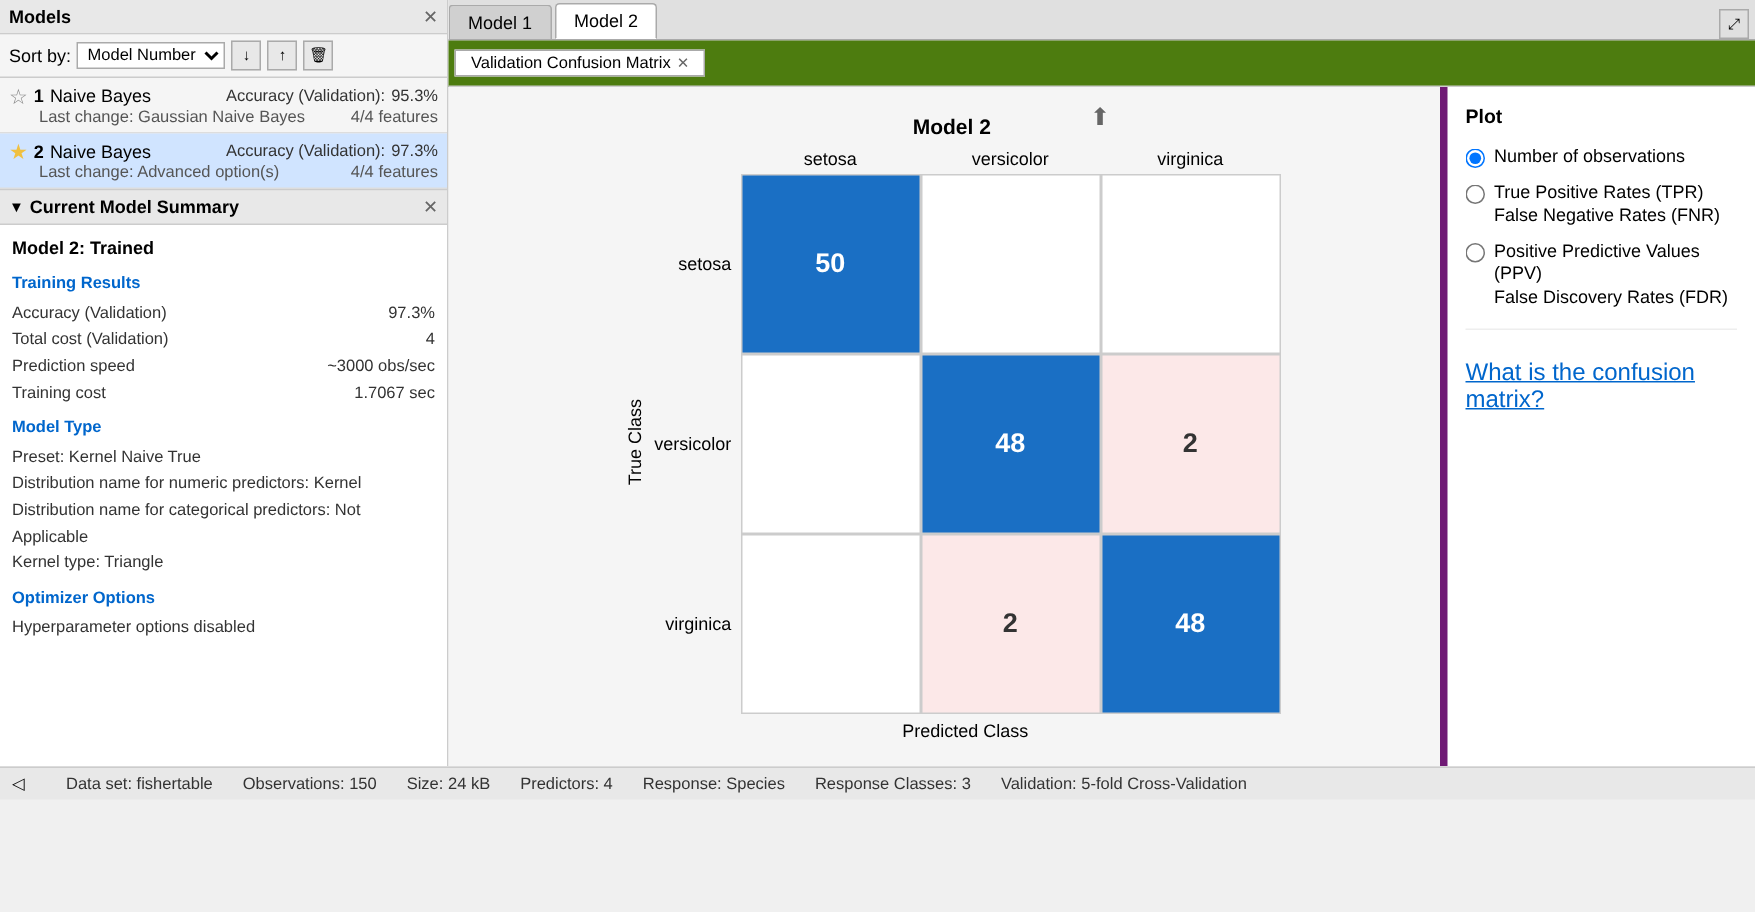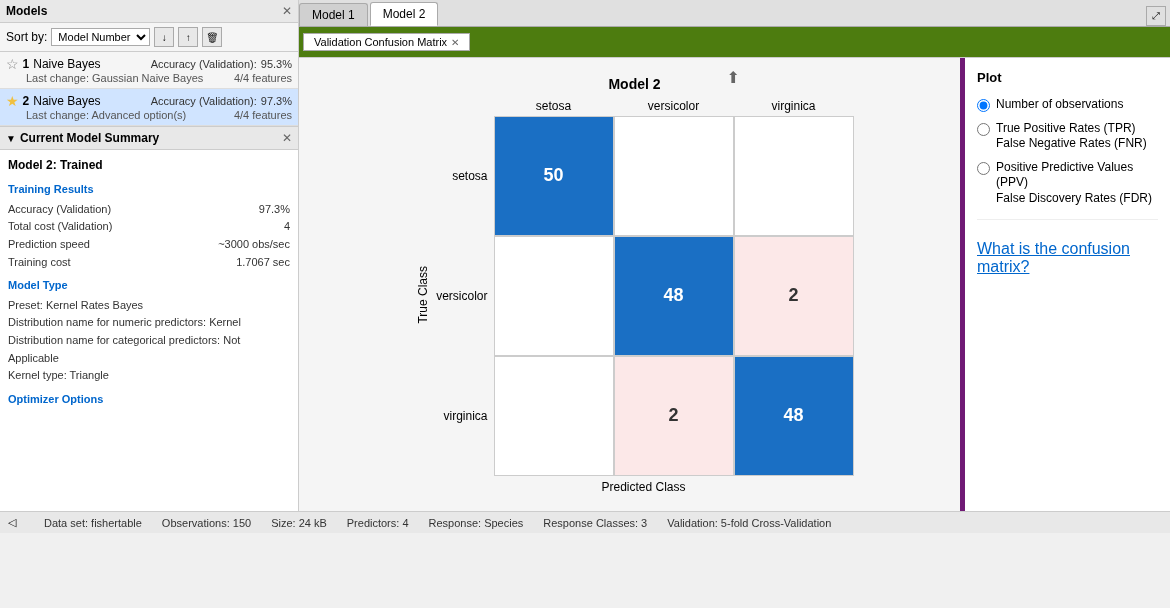--- a/index.html
+++ b/index.html
@@ -185,27 +185,28 @@
             <span class="summary-label">Prediction speed</span>
             <span class="summary-value">~3000 obs/sec</span>
           </div>
           <div class="summary-row">
             <span class="summary-label">Training cost</span>
             <span class="summary-value">1.7067 sec</span>
           </div>
 
           <div class="summary-section-title">Model Type</div>
           <div id="model-type-lines">
-              <div class="summary-text">Preset: Kernel Rates Bayes</div>
+              <div class="summary-text">Preset: Kernel Naive True</div>
               <div class="summary-text">Distribution name for numeric predictors: Kernel</div>
               <div class="summary-text">Distribution name for categorical predictors: Not Applicable</div>
               <div class="summary-text">Kernel type: Triangle</div>
             </div>
 
           <div class="summary-section-title">Optimizer Options</div>
+          <div class="summary-text">Hyperparameter options disabled</div>
         </div>
       </div>
     </div>
 
     <div class="right-panel">
 
       <div class="tab-bar">
         <div class="tab">
           <span>Model 1</span>
         </div>

